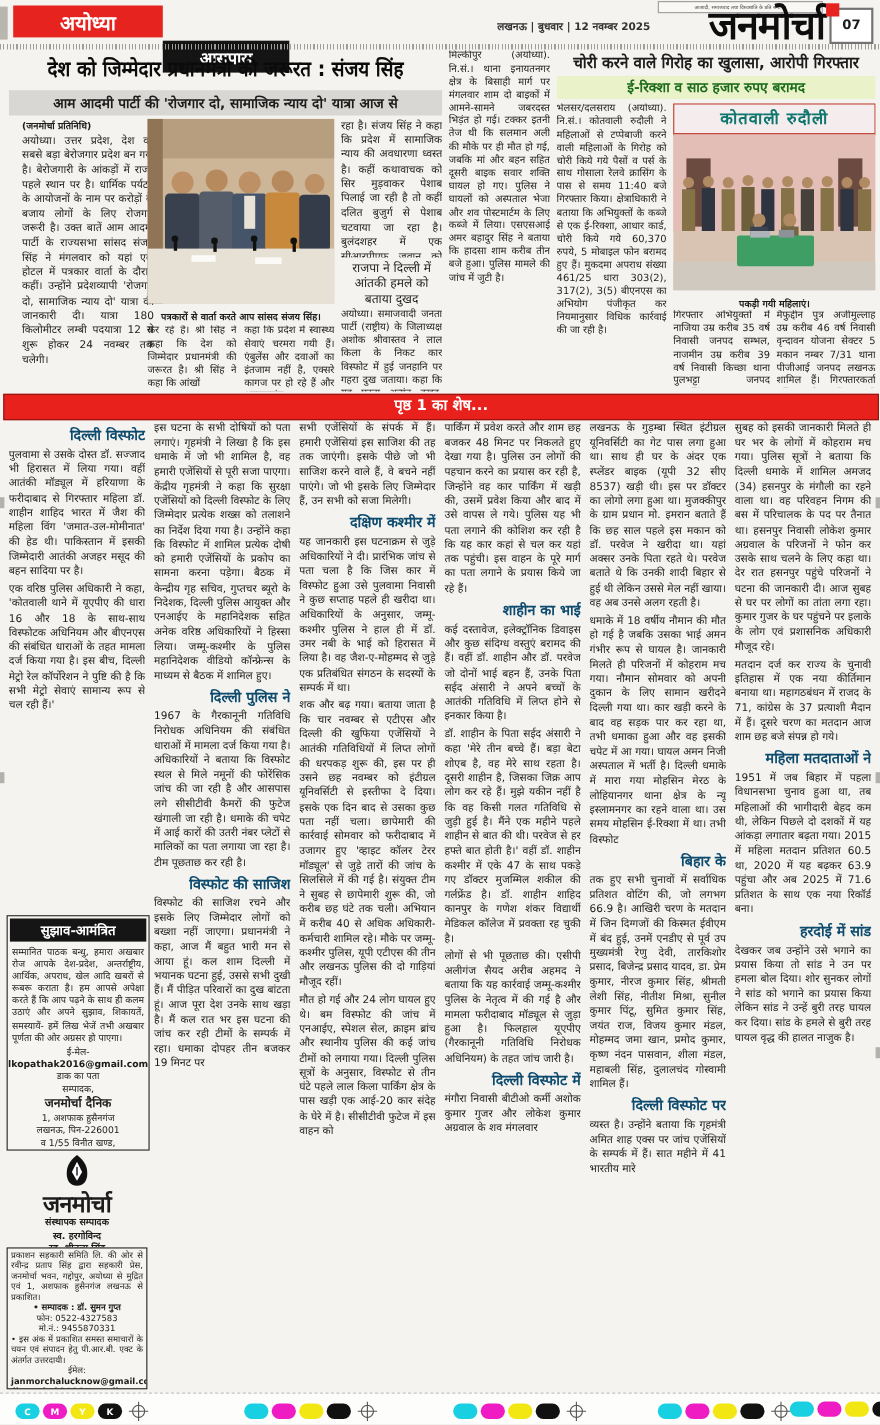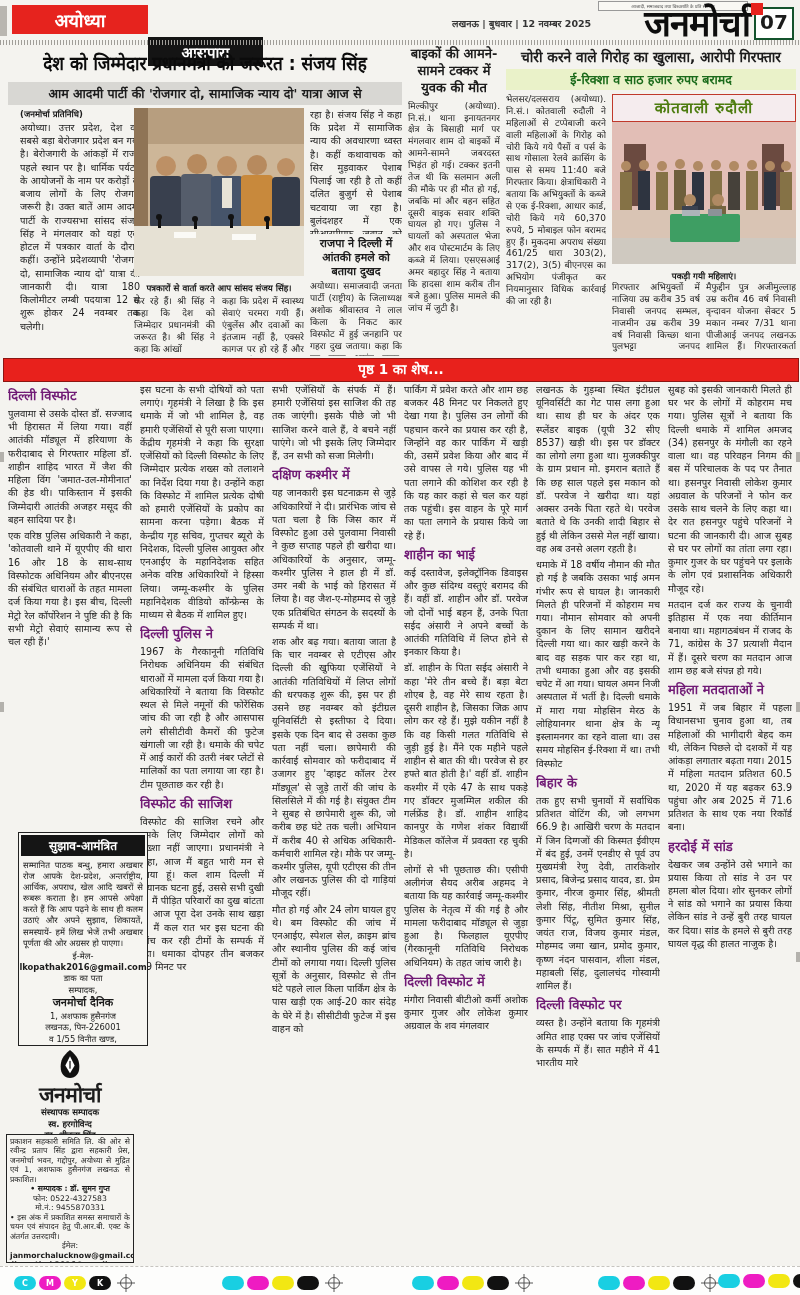--- a/index.html
+++ b/index.html
@@ -5,69 +5,69 @@
   html,body{margin:0;padding:0;background:#e9e8e4;}
   .page{position:relative;width:800px;height:1295px;background:#f4f3ef;font-family:"DejaVu Sans",sans-serif;overflow:hidden;color:#1c1c1c;}
   
   .edgebar{position:absolute;left:0;top:6px;width:7px;height:30px;background:#b9b6b0;}
   .badge{position:absolute;top:5px;height:29px;display:flex;align-items:center;justify-content:center;color:#fff;font-weight:bold;}
   .badge-red{left:12px;width:136px;background:#e6231e;font-size:18px;}
   .badge-black{left:148px;width:115px;background:#141414;font-size:15px;margin-top:32px;}
   .dateline{position:absolute;left:452px;top:17px;font-size:9.5px;font-weight:bold;color:#333;}
   .tagline{position:absolute;right:52px;top:1px;width:148px;border:1px solid #999;background:#f9f8f4;font-size:4.5px;text-align:center;color:#444;padding:1px 0;}
   .brand-top{position:absolute;right:50px;top:6px;font-size:36px;font-weight:bold;color:#0d0d0d;letter-spacing:-1px;line-height:1;}
-  .pagebox{position:absolute;right:6px;top:7px;width:36px;height:29px;border:2px solid #14532d;background:#fff;text-align:center;font-weight:bold;font-size:20px;line-height:27px;}
+  .pagebox{position:absolute;right:6px;top:7px;width:36px;height:29px;border:2px solid #737373;background:#fff;text-align:center;font-weight:bold;font-size:12px;line-height:27px;}
   .pagebox .flag{position:absolute;left:-5px;top:-6px;width:12px;height:12px;background:#e6231e;}
   .dotstrip{position:absolute;left:0;right:0;top:40px;height:5px;background:repeating-linear-gradient(90deg,#a09e99 0 1px,transparent 1px 3px);}
   
   .p{font-size:9.6px;line-height:1.38;text-align:justify;color:#1d1d1d;margin:0 0 3px 0;}
   .psm{font-size:9px;line-height:1.32;text-align:justify;color:#1d1d1d;}
-  .h2{font-size:13px;font-weight:bold;text-align:left;margin:3px 0 3px 0;color:#701a75;}
+  .h2{font-size:13px;font-weight:bold;text-align:right;margin:3px 0 3px 0;color:#0c4a6e;}
   .cap{font-size:8.6px;font-weight:bold;text-align:center;padding-top:2px;}
   
   .zone{position:absolute;overflow:hidden;}
   .m-zone{left:8px;top:46px;width:394px;height:311px;}
   .m-head{width:394px;height:36px;line-height:34px;font-size:19px;font-weight:bold;white-space:nowrap;text-align:center;transform:scaleX(.9);transform-origin:center;color:#0b0b0b;}
   .m-sub{background:#d8d7d3;font-weight:bold;font-size:12.5px;text-align:center;padding:3px 0;white-space:nowrap;}
   .m-body{position:relative;height:248px;margin-top:3px;}
   .m-c1{position:absolute;left:12px;top:0;width:120px;height:248px;overflow:hidden;}
   .byline{font-size:8.5px;font-weight:bold;margin-bottom:2px;}
   .photo1{position:absolute;left:126px;top:0;width:170px;}
   .m-brow{position:absolute;left:126px;top:188px;width:170px;height:60px;overflow:hidden;}
   .m-b1{position:absolute;left:0;top:0;width:81px;height:60px;overflow:hidden;}
   .m-b2{position:absolute;left:88px;top:0;width:82px;height:60px;overflow:hidden;}
   .m-c3{position:absolute;left:302px;top:0;width:92px;height:248px;overflow:hidden;}
   .m-c3p1{height:126px;overflow:hidden;}
-  .h3{font-size:11px;font-weight:bold;text-align:center;line-height:1.25;margin:3px 0;}
+  .h3{font-size:11px;font-weight:normal;text-align:center;line-height:1.25;margin:3px 0;}
   
   .bike{left:408px;top:46px;width:92px;height:311px;}
   .bike-head{font-size:13px;font-weight:bold;text-align:center;line-height:1.3;margin-bottom:4px;}
   .bike-body{height:260px;overflow:hidden;}
   
   .gang{left:506px;top:46px;width:290px;height:311px;}
   .g-head{width:290px;font-size:14.5px;font-weight:bold;white-space:nowrap;text-align:center;transform:scaleX(.95);transform-origin:center;margin-bottom:3px;}
   .g-sub{background:#eaf2c9;color:#1b6b1b;font-weight:bold;font-size:12.5px;text-align:center;padding:2px 0;margin-bottom:4px;}
   .g-body{position:relative;height:258px;}
   .g-c1{position:absolute;left:0;top:0;width:100px;height:258px;overflow:hidden;}
   .photo2{position:absolute;left:106px;top:0;width:184px;}
-  .sign{position:absolute;top:3px;left:0;right:0;text-align:center;font-weight:bold;font-size:15px;color:#4d7c0f;letter-spacing:1px;}
+  .sign{position:absolute;top:3px;left:0;right:0;text-align:center;font-weight:bold;font-size:15px;color:#0f766e;letter-spacing:1px;}
   .g-brow{position:absolute;left:106px;top:188px;width:184px;height:70px;}
   .g-b1{position:absolute;left:0;top:0;width:88px;height:70px;overflow:hidden;}
   .g-b2{position:absolute;left:94px;top:0;width:90px;height:70px;overflow:hidden;}
   
   .band{position:absolute;left:3px;top:358px;width:794px;height:22px;background:#e8211c;border:1px solid #8c1512;color:#fff;font-weight:bold;font-size:13.5px;text-align:center;line-height:21px;}
   .col{position:absolute;top:383px;width:124px;overflow:hidden;}
   .c1{left:8px;height:446px;}
   .c2{left:140px;height:878px;}
   .c3{left:272px;height:878px;}
   .c4{left:404px;height:878px;}
   .c5{left:536px;height:878px;}
   .c6{left:668px;height:878px;}
   
-  .sbox{position:absolute;left:6px;top:832px;width:128px;height:212px;border:1.5px solid #222;background:#f6f5f1;overflow:hidden;margin-left:12px;}
+  .sbox{position:absolute;left:6px;top:832px;width:128px;height:212px;border:1.5px solid #222;background:#f6f5f1;overflow:hidden;}
   .sbox-title{background:#151515;color:#fff;font-weight:bold;font-size:12px;text-align:center;padding:2px 0;margin:2px;}
   .sbox-body{font-size:8.4px;line-height:1.32;text-align:justify;padding:2px 4px;}
   .cline{font-size:8.4px;text-align:center;line-height:1.35;}
   .cline.b{font-weight:bold;}
   .cline.big{font-size:11px;font-weight:bold;}
   .brandblk{position:absolute;left:6px;top:1048px;width:128px;text-align:center;}
   .brandblk .nm{font-size:21px;font-weight:bold;letter-spacing:-0.5px;line-height:1.1;}
   .brandblk .sm{font-size:8.6px;font-weight:bold;line-height:1.35;}
   .pbox{position:absolute;left:6px;top:1134px;width:128px;height:129px;border:1.5px solid #222;background:#f6f5f1;overflow:hidden;padding:2px 3px;box-sizing:border-box;}
   .pbox .j{font-size:7.7px;line-height:1.22;text-align:justify;}
@@ -145,21 +145,20 @@
       </div>
       <div class="m-c3">
         <div class="p m-c3p1">रहा है। संजय सिंह ने कहा कि प्रदेश में सामाजिक न्याय की अवधारणा ध्वस्त है। कहीं कथावाचक को सिर मुड़वाकर पेशाब पिलाई जा रही है तो कहीं दलित बुजुर्ग से पेशाब चटवाया जा रहा है। बुलंदशहर में एक सीआरपीएफ जवान को दलित होने के कारण घोड़ी पर नहीं चढ़ने दिया गया।</div>
         <div class="h3">राजपा ने दिल्ली में आंतकी हमले को बताया दुखद</div>
         <div class="psm">अयोध्या। समाजवादी जनता पार्टी (राष्ट्रीय) के जिलाध्यक्ष अशोक श्रीवास्तव ने लाल किला के निकट कार विस्फोट में हुई जनहानि पर गहरा दुख जताया। कहा कि यह घटना अत्यंत दुखद, दुर्भाग्यपूर्ण एवं हृदय विदारक है।</div>
       </div>
     </div>
   </div>
 
   <div class="zone bike">
-    <div class="bike-head">बाइकों की आमने-सामने टक्कर में युवक की मौत</div>
     <div class="bike-body psm">मिल्कीपुर (अयोध्या). नि.सं.। थाना इनायतनगर क्षेत्र के बिसाही मार्ग पर मंगलवार शाम दो बाइकों में आमने-सामने जबरदस्त भिड़ंत हो गई। टक्कर इतनी तेज थी कि सलमान अली की मौके पर ही मौत हो गई, जबकि मां और बहन सहित दूसरी बाइक सवार शक्ति घायल हो गए। पुलिस ने घायलों को अस्पताल भेजा और शव पोस्टमार्टम के लिए कब्जे में लिया। एसएसआई अमर बहादुर सिंह ने बताया कि हादसा शाम करीब तीन बजे हुआ। पुलिस मामले की जांच में जुटी है।</div>
   </div>
 
   <div class="zone gang">
     <div class="g-head">चोरी करने वाले गिरोह का खुलासा, आरोपी गिरफ्तार</div>
     <div class="g-sub">ई-रिक्शा व साठ हजार रुपए बरामद</div>
     <div class="g-body">
       <div class="g-c1 psm">भेलसर/दलसराय (अयोध्या). नि.सं.। कोतवाली रुदौली ने महिलाओं से टप्पेबाजी करने वाली महिलाओं के गिरोह को चोरी किये गये पैसों व पर्स के साथ गोसाला रेलवे क्रासिंग के पास से समय 11:40 बजे गिरफ्तार किया। क्षेत्राधिकारी ने बताया कि अभियुक्तों के कब्जे से एक ई-रिक्शा, आधार कार्ड, चोरी किये गये 60,370 रुपये, 5 मोबाइल फोन बरामद हुए हैं। मुकदमा अपराध संख्या 461/25 धारा 303(2), 317(2), 3(5) बीएनएस का अभियोग पंजीकृत कर नियमानुसार विधिक कार्रवाई की जा रही है।</div>
       <div class="photo2">
         <div style="position:relative">

